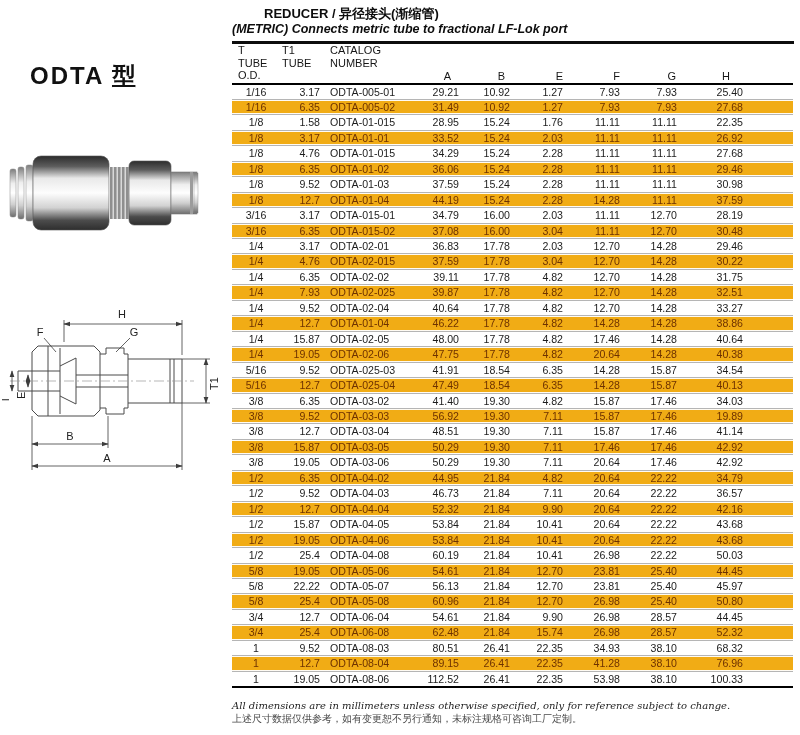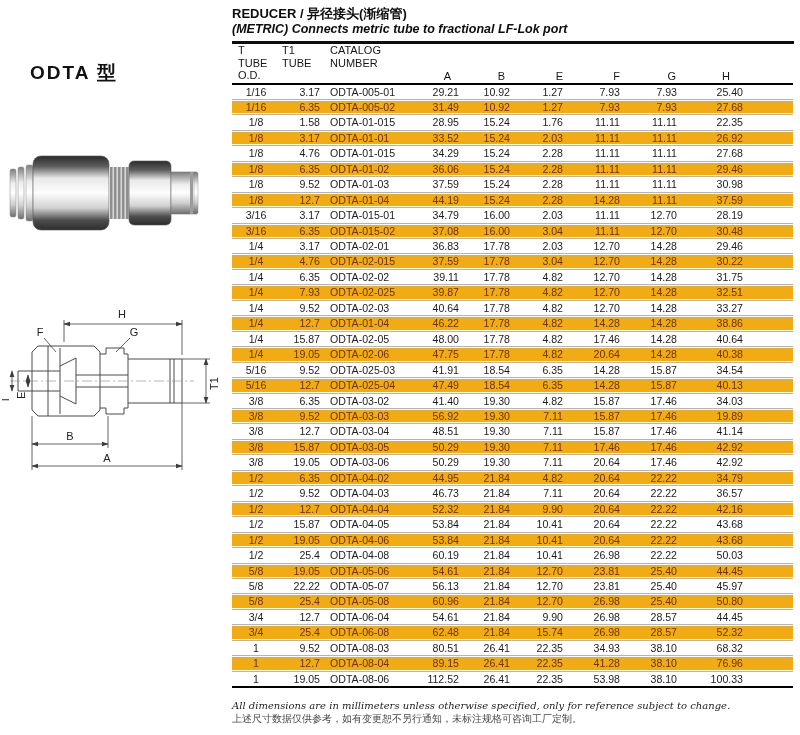--- a/index.html
+++ b/index.html
@@ -1,27 +1,27 @@
 <!DOCTYPE html>
 <html style="--hl: #F1AC15; --hlText: #6E3200;"><head>
 <meta charset="utf-8">
 <style>
   :root { --hl:#F1AC15; --hlText:#6E3200; }
   * { margin:0; padding:0; box-sizing:border-box; }
   body { background:#fff; font-family:"Liberation Sans", sans-serif; }
   .page { position:relative; width:800px; height:735px; background:#fff; overflow:hidden; }
 
   
-  .model-label { position:absolute; left:30px; top:60px; font-size:19px; font-weight:bold; letter-spacing:2px; color:#111; }
+  .model-label { position:absolute; left:30px; top:60px; font-size:24px; font-weight:bold; letter-spacing:2px; color:#111; }
   .photo-wrap { position:absolute; left:8px; top:143px; width:196px; height:100px; }
   .drawing-wrap { position:absolute; left:2px; top:296px; width:230px; height:184px; }
 
   
   .sheet { position:absolute; left:232px; top:6px; width:562px; }
-  .title1 { font-size:13px; font-weight:bold; color:#0d0d0d; line-height:16px; white-space:nowrap; }
+  .title1 { font-size:13px; font-weight:bold; color:#0d0d0d; line-height:16px; white-space:nowrap;margin-left:32px; }
   .title2 { font-size:12.5px; font-weight:bold; color:#0d0d0d; line-height:15px; white-space:nowrap;font-style:italic; }
   .thick-rule { height:3px; background:#0d0d0d; margin-top:4px; }
 
   table { border-collapse:collapse; table-layout:fixed; width:561px; margin-top:0; }
   thead th { font-weight:normal; font-size:11px; color:#161616; vertical-align:bottom; padding-bottom:1px; }
   thead tr { border-bottom:2px solid #000; }
   .hline { display:block; line-height:12.5px; text-align:left; }
   .th1 { text-align:left; padding-left:6px; }
   .th2 { text-align:left; padding-left:2px; }
   .th3 { text-align:left; padding-left:5px; }
@@ -363,21 +363,21 @@
             <td class="c4">39.87</td>
             <td class="c5">17.78</td>
             <td class="c6">4.82</td>
             <td class="c7">12.70</td>
             <td class="c8">14.28</td>
             <td class="c9">32.51</td>
           </tr>
           <tr>
             <td class="c1">1/4</td>
             <td class="c2">9.52</td>
-            <td class="c3">ODTA-02-03</td>
+            <td class="c3">ODTA-02-04</td>
             <td class="c4">40.64</td>
             <td class="c5">17.78</td>
             <td class="c6">4.82</td>
             <td class="c7">12.70</td>
             <td class="c8">14.28</td>
             <td class="c9">33.27</td>
           </tr>
           <tr class="hl">
             <td class="c1">1/4</td>
             <td class="c2">12.7</td>

